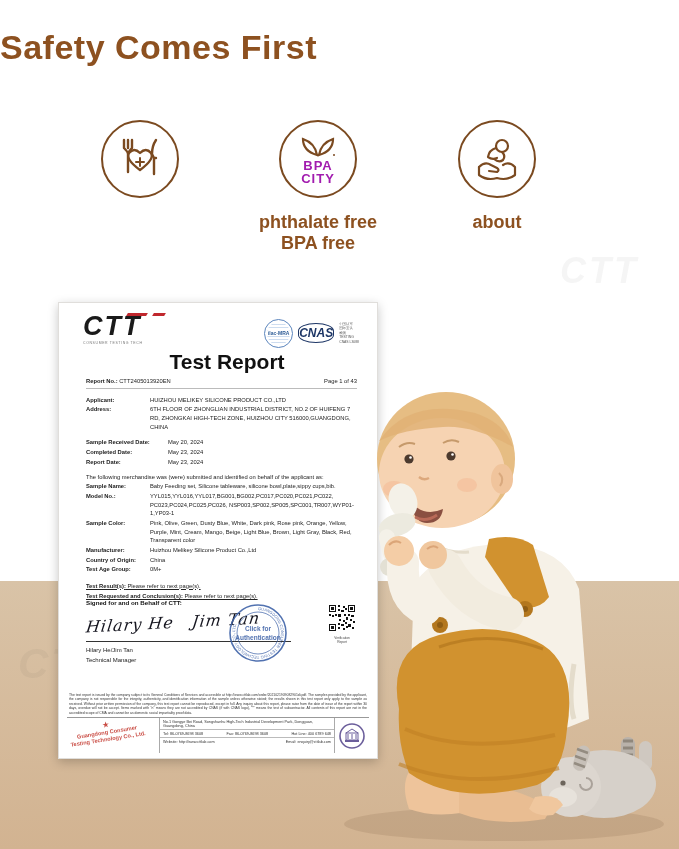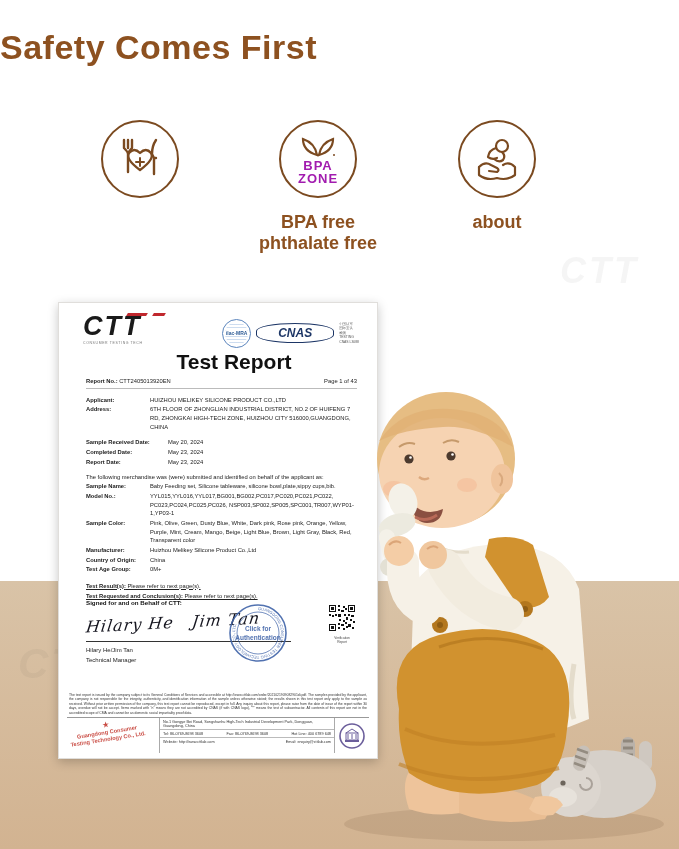--- a/index.html
+++ b/index.html
@@ -30,23 +30,23 @@
   .ctt-bar2{width:12px;left:70px;top:0;}
   .ctt-tag{font-size:3.5px;color:#777;letter-spacing:.6px;margin-top:1px;}
   .accred{display:flex;align-items:center;gap:5px;}
   .ilac{width:27px;height:27px;border-radius:50%;border:1.4px solid #5b85bd;position:relative;
     display:flex;align-items:center;justify-content:center;overflow:hidden;}
   .ilac:before{content:"";position:absolute;inset:2px;border-radius:50%;
     background:repeating-linear-gradient(#fff 0 2px,#c8d9ee 2px 3px);opacity:.9;}
   .ilac span{position:relative;font-size:5px;font-weight:700;color:#2c5b96;background:#fff;
     padding:0 1px;border-radius:2px;}
   .cnas{font-size:12px;font-weight:800;font-style:italic;color:#1d3666;
-    border:1.6px solid #1d3666;border-radius:50%/40%;padding:3px 21px;line-height:1;}
+    border:1.6px solid #1d3666;border-radius:50%/40%;padding:3px 0;line-height:1;}
   .cn-block{font-size:3.4px;color:#555;line-height:1.35;text-align:left;}
-  .cert-title{position:absolute;top:47px;left:16px;width:100%;text-align:center;
+  .cert-title{position:absolute;top:47px;left:9px;width:100%;text-align:center;
     font-size:21px;font-weight:800;color:#111;}
   .cert-body{position:absolute;top:74px;left:27px;right:20px;font-size:5.8px;color:#222;line-height:1.5;}
   .rrow{display:flex;justify-content:space-between;border-bottom:.5px solid #bbb;padding-bottom:2px;}
   .frow{display:flex;margin-top:1px;}
   .frow .lab{width:64px;font-weight:700;flex:none;}
   .frow .val{flex:1;}
   .gap{height:6px;}
   .intro{margin-top:6px;}
   .resline{font-size:5.8px;margin-top:1.5px;text-decoration:underline;}
   .resline b{font-weight:800;}
@@ -98,27 +98,27 @@
 <div class="feature f2">
   <div class="icon-circle">
     <div>
       <svg width="44" height="26" viewBox="0 0 44 26" fill="none" stroke="#7b4a20" stroke-width="2.2" stroke-linecap="round">
         <path d="M21 22 q-2 -12 -14 -16 q0 12 14 16 z"></path>
         <path d="M23 22 q2 -12 14 -16 q0 12 -14 16 z"></path>
         <circle cx="38" cy="22" r="1" fill="#7b4a20" stroke="none"></circle>
       </svg>
       <div class="bpa-txt">
         <div>BPA</div>
-        <div>ZONE</div>
+        <div>CITY</div>
       </div>
     </div>
   </div>
   <div class="feature-label">
+    <div>phthalate free</div>
     <div>BPA free</div>
-    <div>phthalate free</div>
   </div>
 </div>
 
 <div class="feature f3">
   <div class="icon-circle">
     <svg width="52" height="52" viewBox="0 0 52 52" fill="none" stroke="#7b4a20" stroke-width="2.2" stroke-linecap="round" stroke-linejoin="round">
       <circle cx="31" cy="13" r="6"></circle>
       <path d="M25 15 q-7 2 -8 9 q4 3 9 1 M31 19 q4 4 1 8 q-4 3 -9 -1"></path>
       <path d="M8 34 q6 -6 12 -2 l6 3 q3 2 0 4 l-8 -1"></path>
       <path d="M44 34 q-6 -6 -12 -2 M8 34 v8 q8 6 18 3 q10 3 18 -3 v-8"></path>

